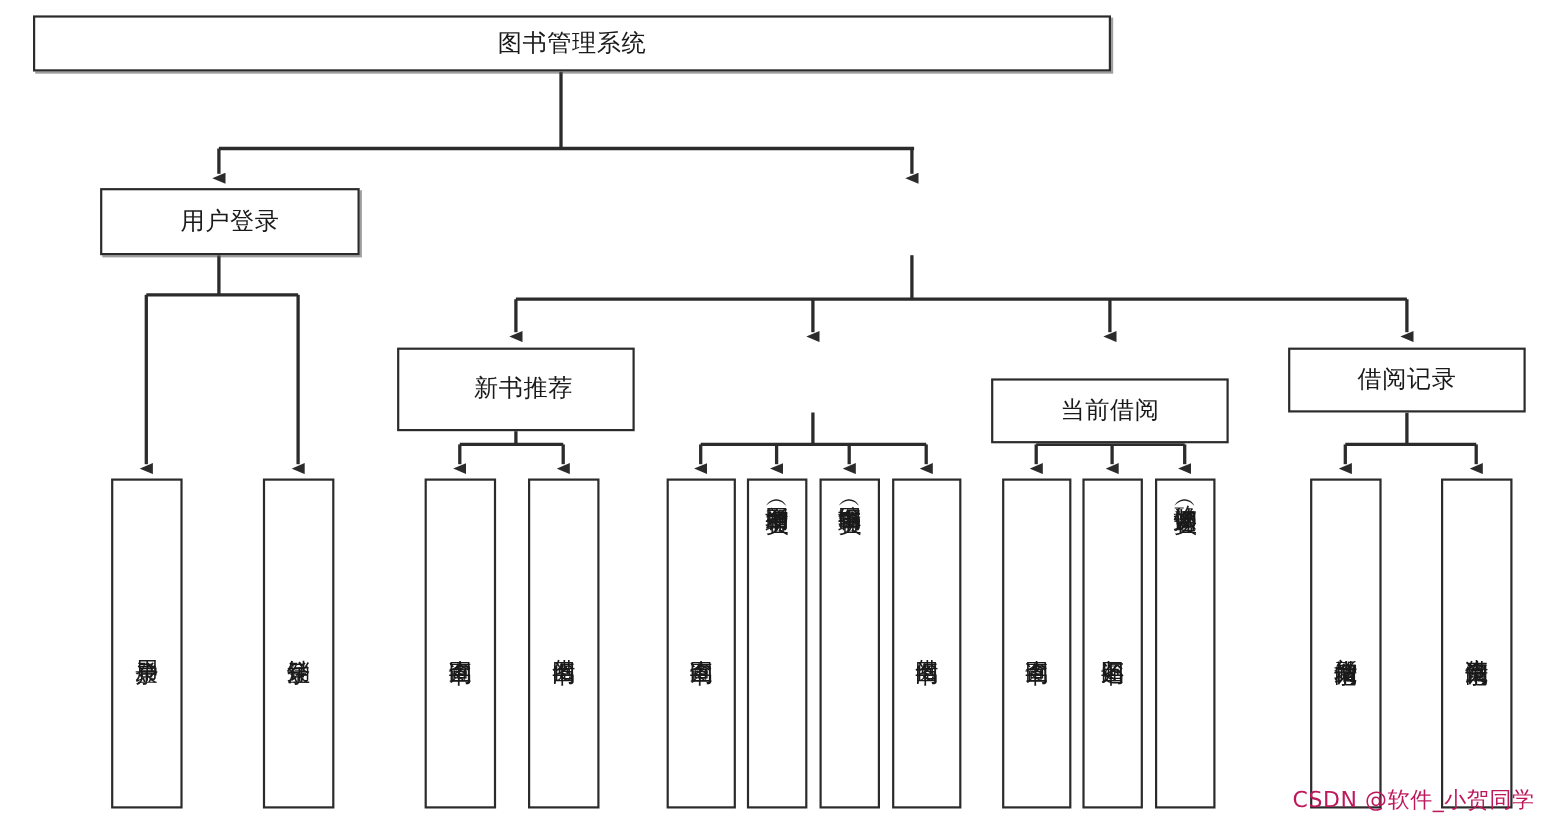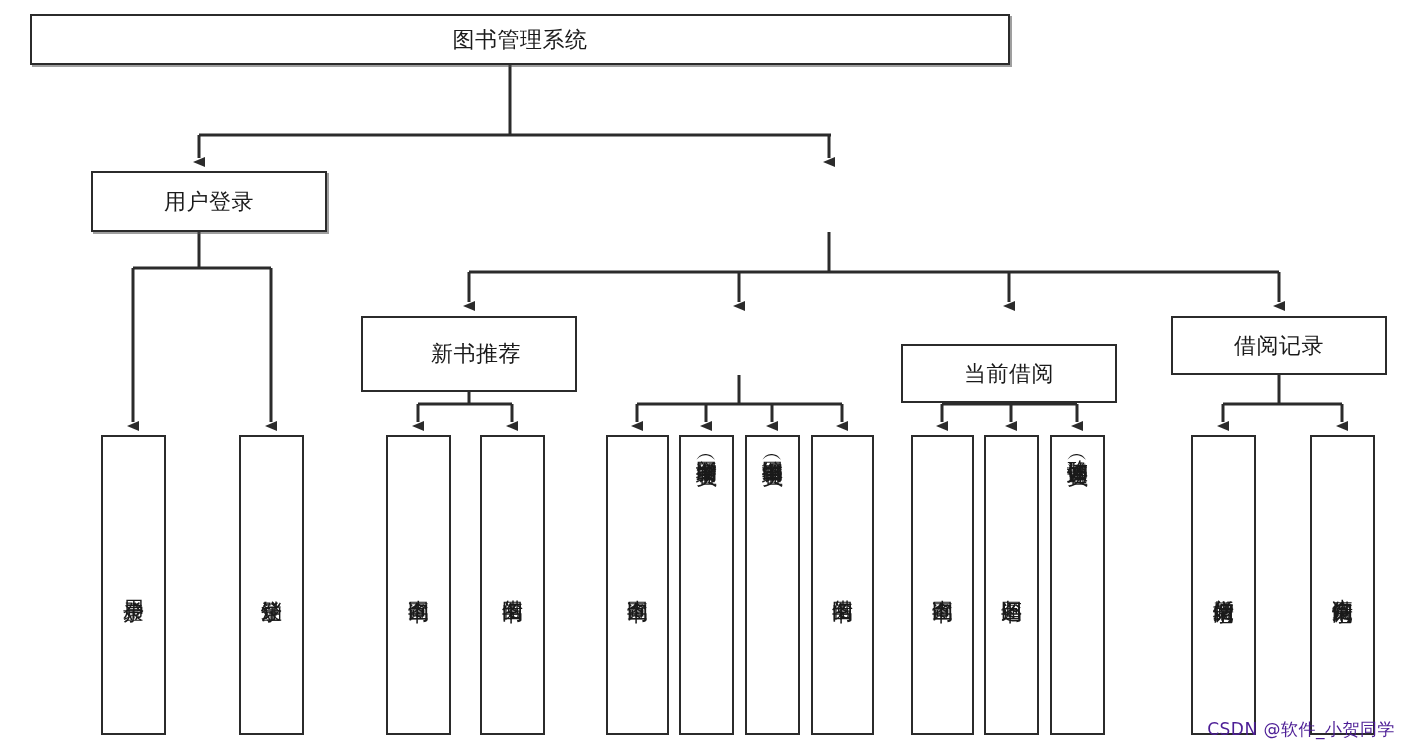--- a/index.html
+++ b/index.html
@@ -60,22 +60,22 @@
     text-align: left;
   }
   .node.leaf.centered {
     align-items: center;
     padding-top: 0;
   }
   #watermark {
     position: absolute;
     right: 10px;
     bottom: 6px;
-    font-size: 17px;
-    color: #4c1d95;
+    font-size: 20px;
+    color: #be185d;
     white-space: nowrap;
     letter-spacing: 0.5px;
   }
 </style>
 </head>
 <body>
 
 <div id="canvas">
 
   <svg id="edges" viewBox="0 0 1405 747" xmlns="http://www.w3.org/2000/svg">

